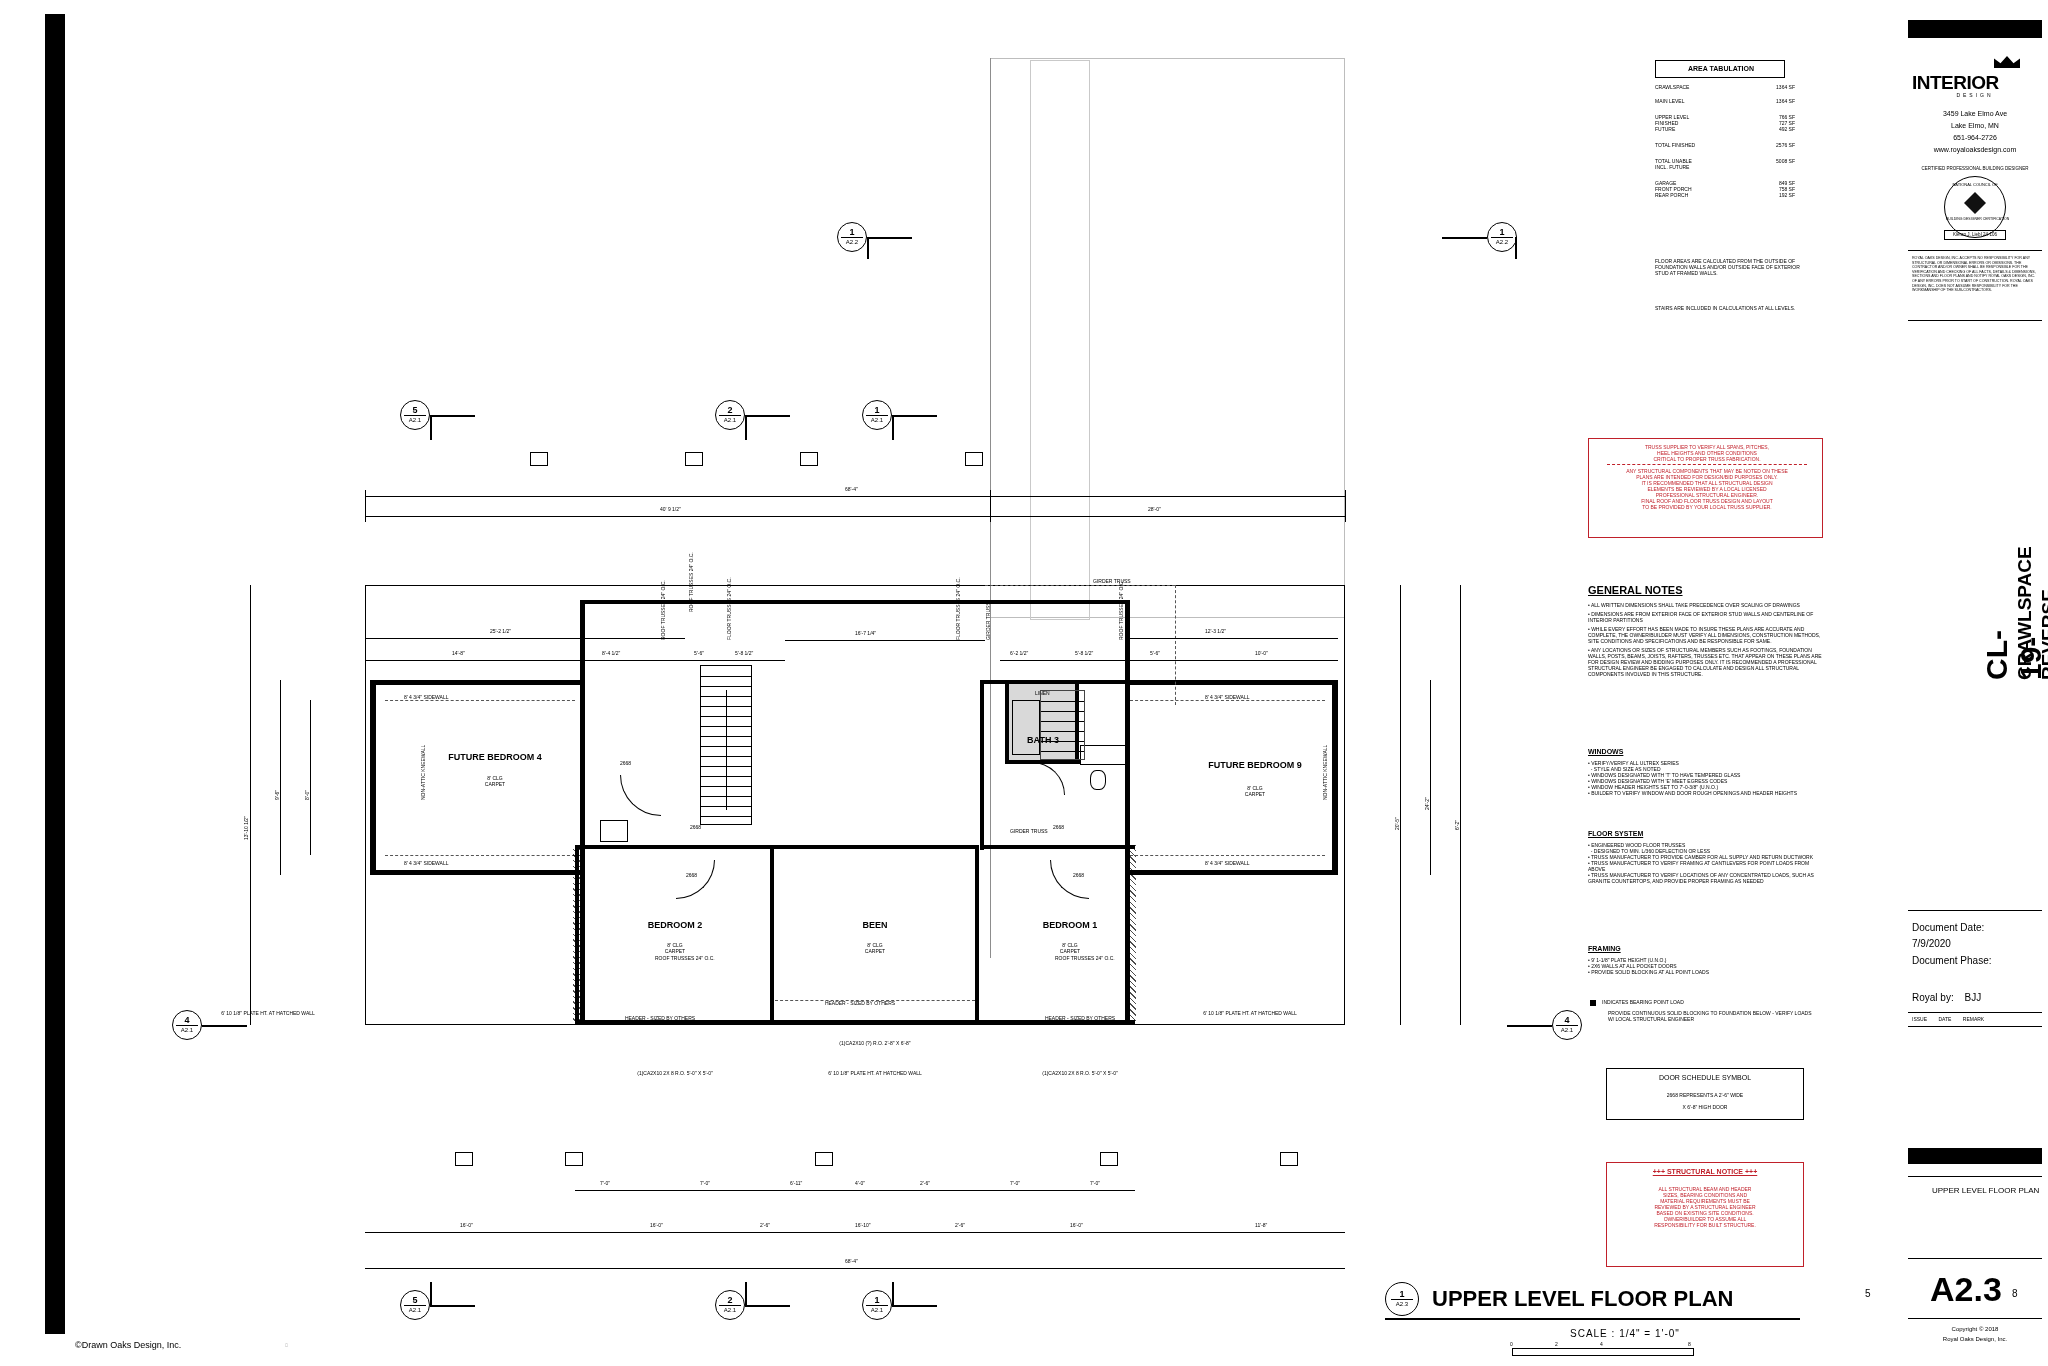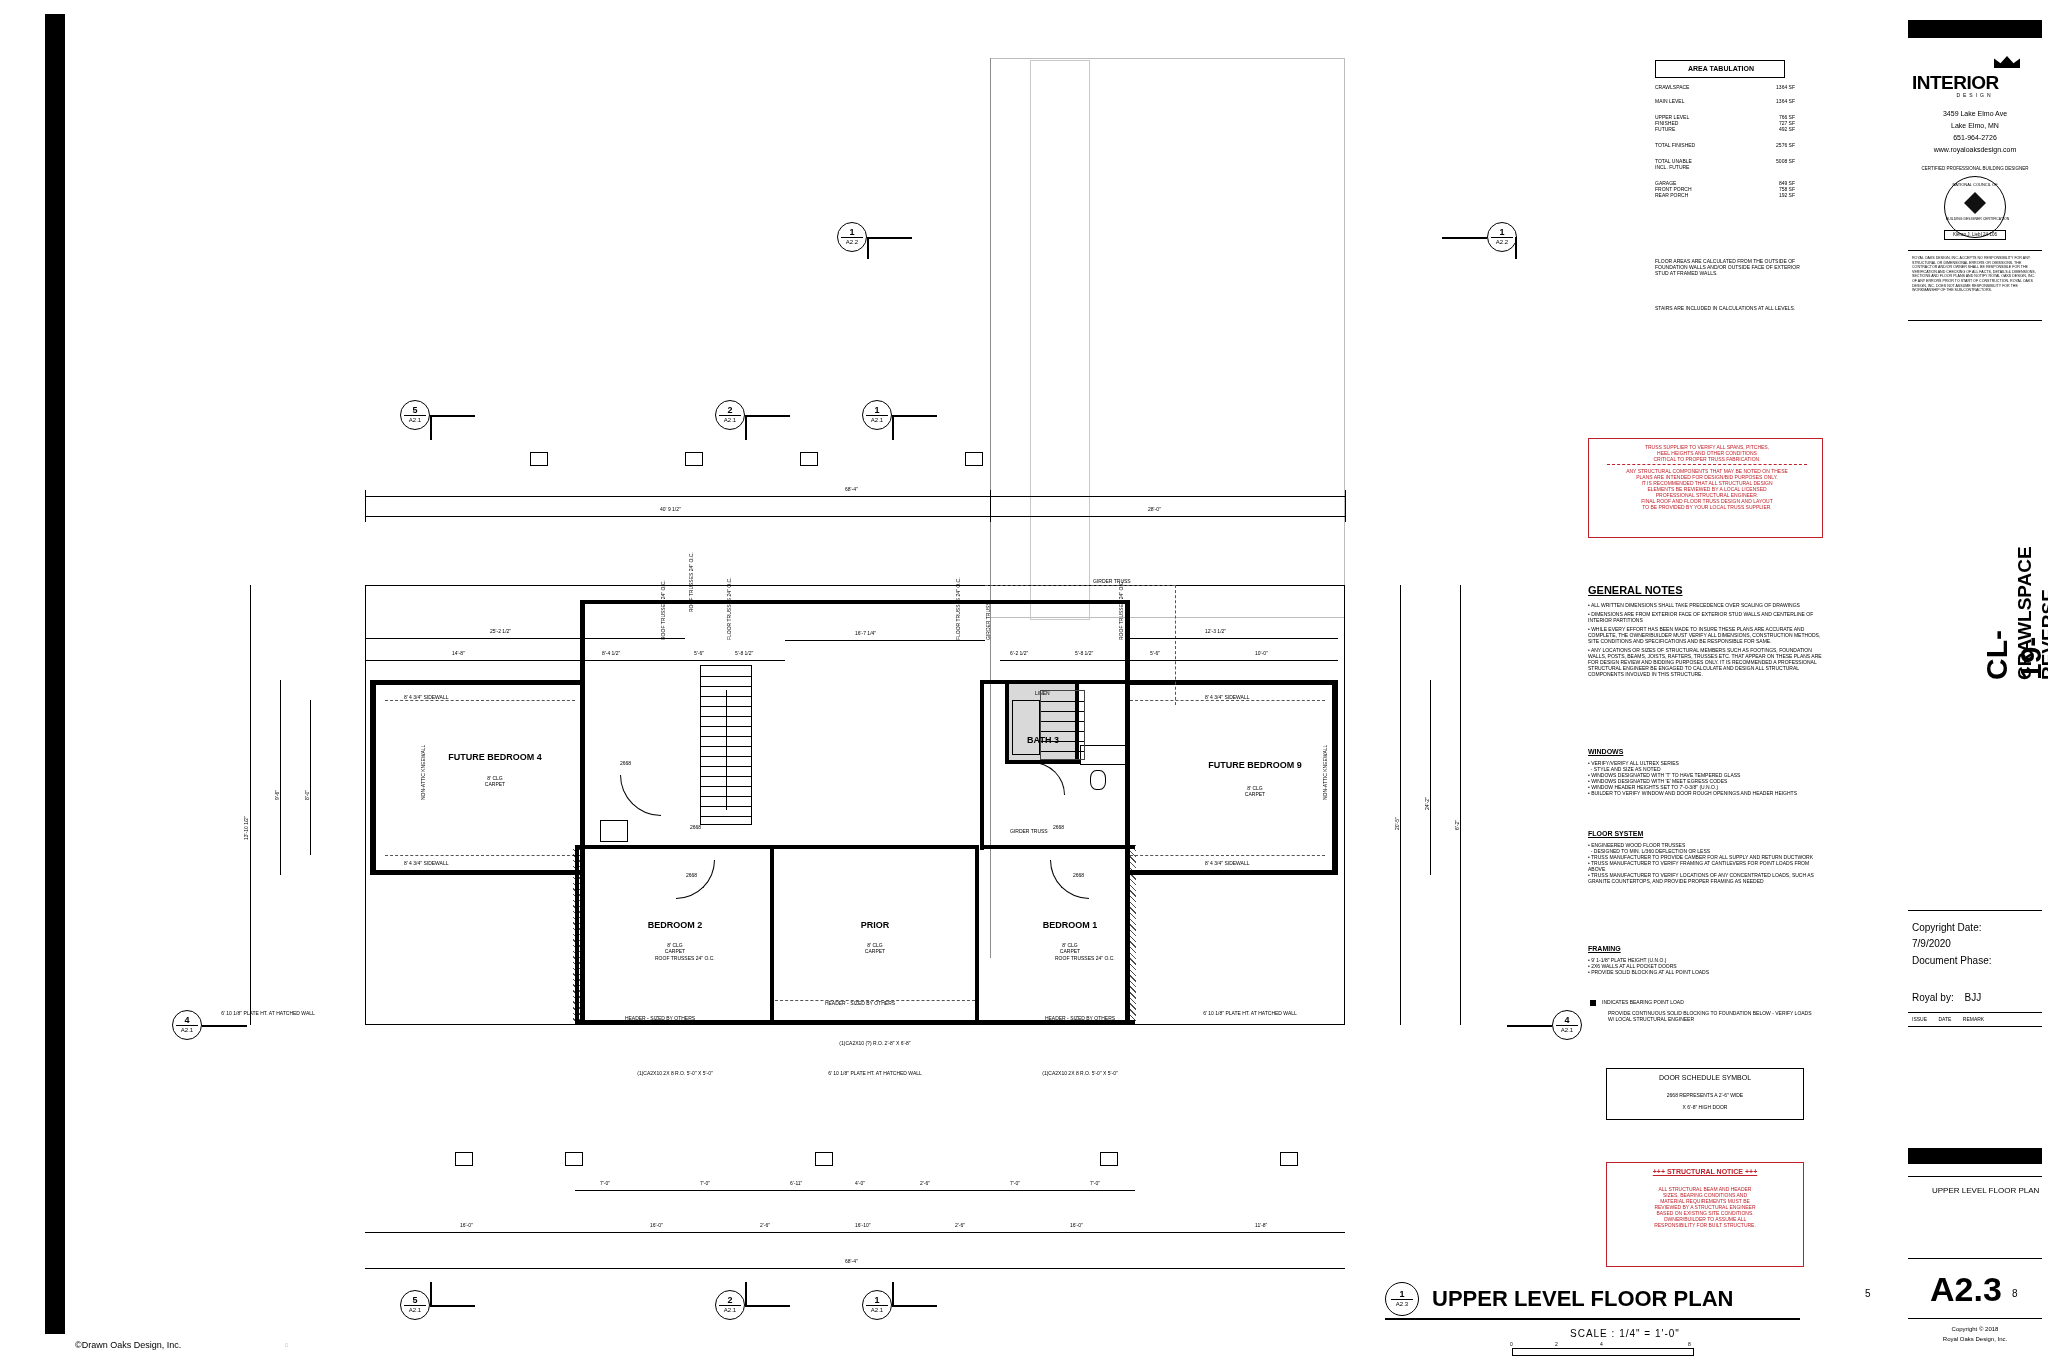--- a/index.html
+++ b/index.html
@@ -157,21 +157,21 @@
 
     <div class="lbl m9 b ctr" style="left:605px;top:920px;width:140px;">
       <span>BEDROOM 2</span>
     </div>
     <div class="lbl tiny ctr" style="left:605px;top:942px;width:140px;">
       <span>8' CLG</span><br>
       <span>CARPET</span>
     </div>
 
     <div class="lbl m9 b ctr" style="left:820px;top:920px;width:110px;">
-      <span>PRIOR</span>
+      <span>BEEN</span>
     </div>
     <div class="lbl tiny ctr" style="left:820px;top:942px;width:110px;">
       <span>8' CLG</span><br>
       <span>CARPET</span>
     </div>
 
     <div class="lbl m9 b ctr" style="left:1000px;top:920px;width:140px;">
       <span>BEDROOM 1</span>
     </div>
     <div class="lbl tiny ctr" style="left:1000px;top:942px;width:140px;">
@@ -514,21 +514,21 @@
 
     <div class="tbline" style="top:250px;left:6px;right:6px;"></div>
     <div class="lbl" style="left:10px;top:256px;width:128px;white-space:normal;font-size:3.6px;line-height:4.6px;">ROYAL OAKS DESIGN, INC. ACCEPTS NO RESPONSIBILITY FOR ANY STRUCTURAL OR DIMENSIONAL ERRORS OR OMISSIONS. THE CONTRACTOR AND/OR OWNER SHALL BE RESPONSIBLE FOR THE VERIFICATION AND CHECKING OF ALL FACTS, DETAILS &amp; DIMENSIONS, SECTIONS AND FLOOR PLANS AND NOTIFY ROYAL OAKS DESIGN, INC. OF ANY ERRORS PRIOR TO START OF CONSTRUCTION. ROYAL OAKS DESIGN, INC. DOES NOT ASSUME RESPONSIBILITY FOR THE WORKMANSHIP OF THE SUB-CONTRACTORS.</div>
     <div class="tbline" style="top:320px;left:6px;right:6px;"></div>
 
     <div class="rot b" style="left:78px;top:680px;transform:rotate(-90deg);font-size:30px;">CL-19-005</div>
     <div class="rot b" style="left:112px;top:680px;transform:rotate(-90deg);font-size:19px;">CRAWLSPACE</div>
     <div class="rot b" style="left:136px;top:680px;transform:rotate(-90deg);font-size:19px;">REVERSE</div>
 
     <div class="tbline" style="top:910px;left:6px;right:6px;"></div>
-    <div class="lbl m10" style="left:10px;top:922px;">Copyright Date:</div>
+    <div class="lbl m10" style="left:10px;top:922px;">Document Date:</div>
     <div class="lbl m10" style="left:10px;top:938px;">7/9/2020</div>
     <div class="lbl m10" style="left:10px;top:955px;">Document Phase:</div>
     <div class="lbl m10" style="left:10px;top:971px;"></div>
     <div class="lbl m10" style="left:10px;top:992px;">
       <span>Royal by:</span>
       <span style="margin-left:8px;">BJJ</span>
     </div>
     <div class="tbline" style="top:1012px;left:6px;right:6px;"></div>
     <div class="lbl" style="left:10px;top:1016px;font-size:5px;">
       <span>ISSUE</span>

